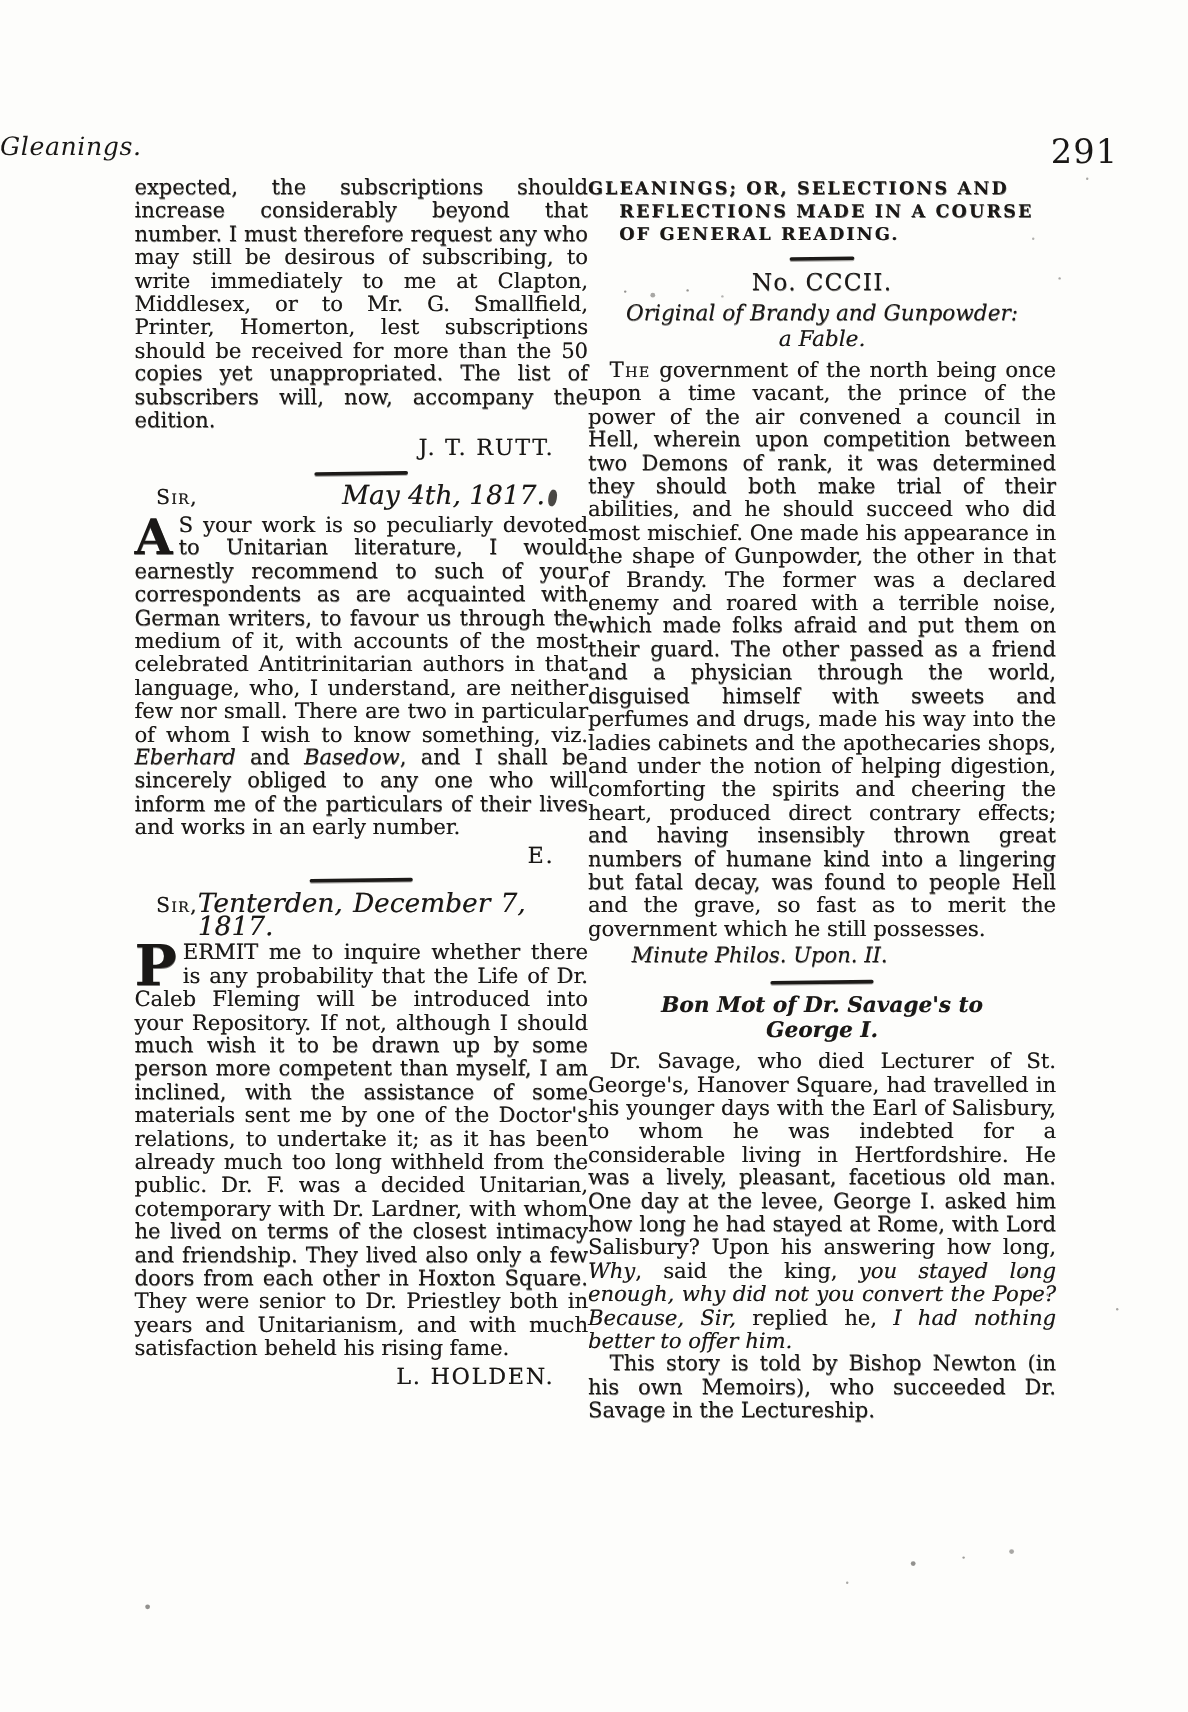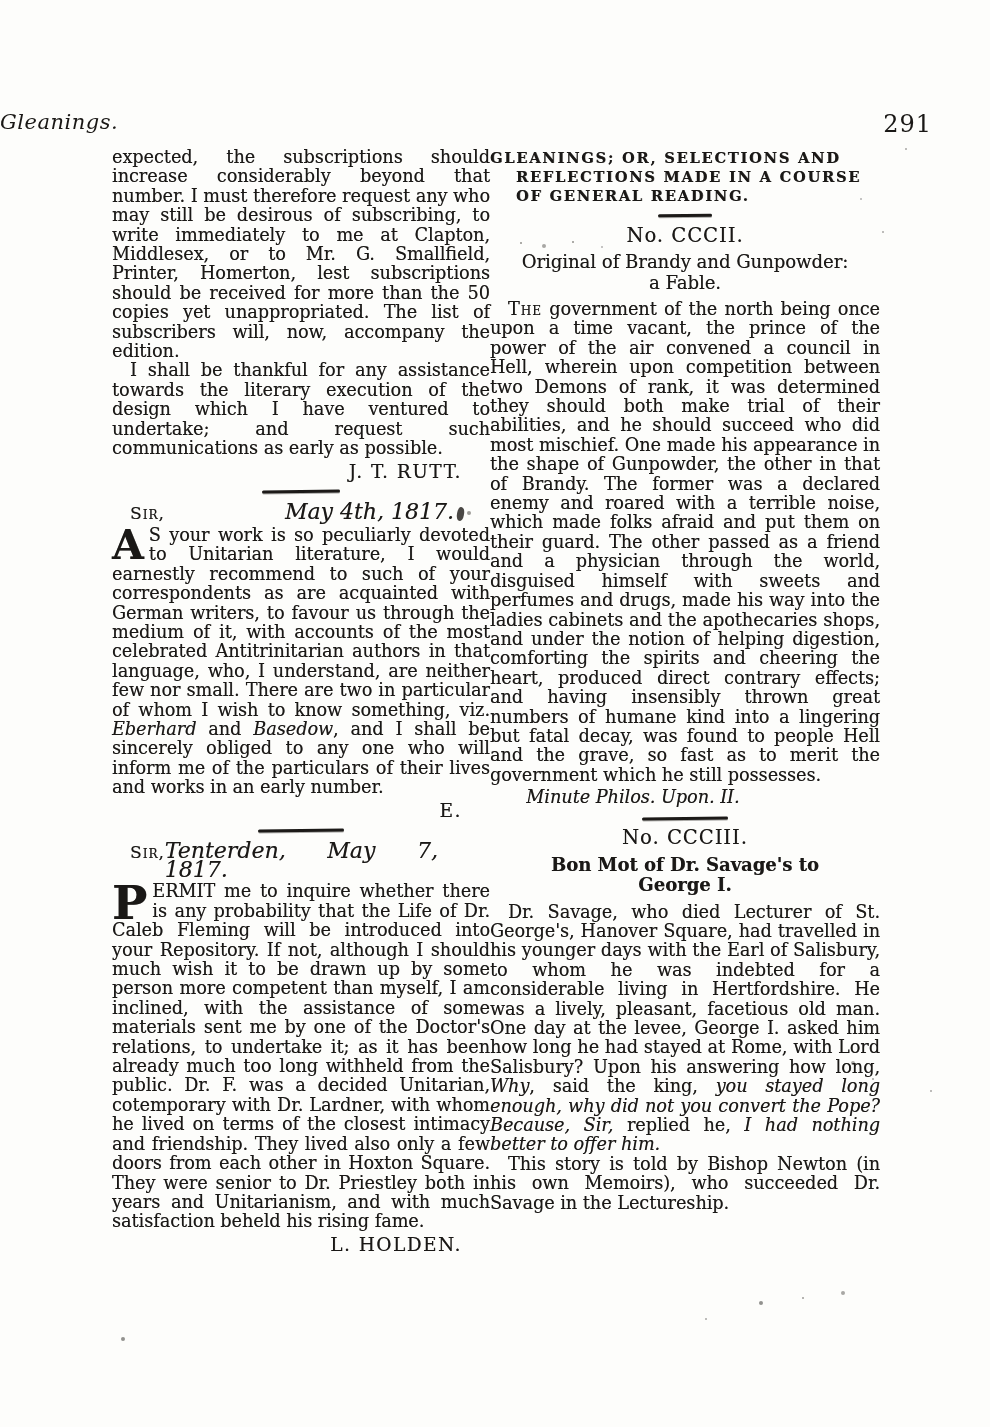--- a/index.html
+++ b/index.html
@@ -13,21 +13,21 @@
   }
   .page *{box-sizing:border-box;}
 
   
   .running-header{
     position:absolute;top:110px;left:0;right:0;
     text-align:left;font-style:italic;font-size:21px;letter-spacing:.5px;
   }
   .page-number{
     position:absolute;top:110px;right:58px;
-    font-size:24px;letter-spacing:1px;
+    font-size:28px;letter-spacing:1px;
   }
 
   
   .col{position:absolute;top:148px;font-size:17.6px;line-height:19.4px;text-align:justify;
        text-shadow:0.25px 0.25px 0.35px rgba(20,18,16,.55);}
   .col-left{left:112px;width:378px;}
   .col-right{left:490px;width:390px;}
 
   p.body{margin:0;}
   .indent{text-indent:18px;}
@@ -53,21 +53,21 @@
 
   
   .dropcap{float:left;font-size:41px;line-height:33px;padding:3px 5px 0 0;font-weight:bold;}
   .dropcap.tall{font-size:47px;line-height:35px;}
 
   
   .section-heading{font-weight:bold;font-size:14.6px;line-height:19px;letter-spacing:1.8px;
                    text-align:left;margin-bottom:2px;text-shadow:.4px .4px .4px rgba(20,18,16,.6);}
   .section-heading .hang{padding-left:26px;}
   .art-num{text-align:center;font-size:19.5px;letter-spacing:1px;margin:9px 0 7px;}
-  .art-title{text-align:center;font-size:18px;line-height:20.5px;margin-bottom:7px;}
+  .art-title{text-align:center;font-style:italic;font-size:18px;line-height:20.5px;margin-bottom:7px;}
   .art-title.bold{font-weight:bold;}
   .attribution{font-style:italic;font-size:17.6px;text-align:center;padding-right:104px;margin-top:3px;}
 
   
   .ink-smudge{display:inline-block;width:7px;height:14px;background:#2a2824;border-radius:45%;
               transform:rotate(9deg);opacity:.85;margin-left:3px;vertical-align:-2px;}
   .speckles{position:absolute;top:0;left:0;width:2px;height:2px;border-radius:50%;background:transparent;
     box-shadow:
       468px 512px 0 1px rgba(40,38,34,.45),
       905px 148px 0 0 rgba(40,38,34,.4),
@@ -94,39 +94,38 @@
 <div class="page">
 
   <div class="speckles"></div>
 
   <div class="running-header">Gleanings.</div>
   <div class="page-number">291</div>
 
   <div class="col col-left">
 
     <p class="body">expected, the subscriptions should increase considerably beyond that number. I must therefore request any who may still be desirous of subscribing, to write immediately to me at Clapton, Middlesex, or to Mr. G. Smallfield, Printer, Homerton, lest subscriptions should be received for more than the 50 copies yet unappropriated. The list of subscribers will, now, accompany the edition.</p>
-    <p class="body indent">I shall be thankful for any assistance towards the literary execution of the design which I have ventured to undertake; and request such communications as early as possible.</p>
     <div class="sig">J. T. RUTT.</div>
 
     <div class="sep w70"></div>
 
     <div class="letter-head">
       <span class="salutation sc">Sir,</span>
       <span class="dateline dl-m30"><span>May 4th, 1817.</span><span class="ink-smudge"></span></span>
     </div>
     <p class="body">
       <span class="dropcap">A</span><span>S your work is so peculiarly devoted to Unitarian literature, I would earnestly recommend to such of your correspondents as are acquainted with German writers, to favour us through the medium of it, with accounts of the most celebrated Antitrinitarian authors in that language, who, I understand, are neither few nor small. There are two in particular of whom I wish to know something, viz. </span><span class="it">Eberhard</span><span> and </span><span class="it">Basedow</span><span>, and I shall be sincerely obliged to any one who will inform me of the particulars of their lives and works in an early number.</span>
     </p>
     <div class="sig">E.</div>
 
     <div class="sep w85"></div>
 
     <div class="letter-head">
       <span class="salutation sc">Sir,</span>
-      <span class="dateline dl-m55">Tenterden, May 7, 1817.</span>
+      <span class="dateline dl-m55">Tenterden, December 7, 1817.</span>
     </div>
     <p class="body">
       <span class="dropcap tall">P</span><span>ERMIT me to inquire whether there is any probability that the Life of Dr. Caleb Fleming will be introduced into your Repository. If not, although I should much wish it to be drawn up by some person more competent than myself, I am inclined, with the assistance of some materials sent me by one of the Doctor's relations, to undertake it; as it has been already much too long withheld from the public. Dr. F. was a decided Unitarian, cotemporary with Dr. Lardner, with whom he lived on terms of the closest intimacy and friendship. They lived also only a few doors from each other in Hoxton Square. They were senior to Dr. Priestley both in years and Unitarianism, and with much satisfaction beheld his rising fame.</span>
     </p>
     <div class="sig">L. HOLDEN.</div>
 
   </div>
 
   <div class="col col-right">
 
@@ -143,21 +142,20 @@
       <div>Original of Brandy and Gunpowder:</div>
       <div>a Fable.</div>
     </div>
     <p class="body indent">
       <span class="sc">The</span><span> government of the north being once upon a time vacant, the prince of the power of the air convened a council in Hell, wherein upon competition between two Demons of rank, it was determined they should both make trial of their abilities, and he should succeed who did most mischief. One made his appearance in the shape of Gunpowder, the other in that of Brandy. The former was a declared enemy and roared with a terrible noise, which made folks afraid and put them on their guard. The other passed as a friend and a physician through the world, disguised himself with sweets and perfumes and drugs, made his way into the ladies cabinets and the apothecaries shops, and under the notion of helping digestion, comforting the spirits and cheering the heart, produced direct contrary effects; and having insensibly thrown great numbers of humane kind into a lingering but fatal decay, was found to people Hell and the grave, so fast as to merit the government which he still possesses.</span>
     </p>
     <div class="attribution">Minute Philos. Upon. II.</div>
 
     <div class="sep w85"></div>
 
-    <div class="art-num">No. CCCIII.</div>
     <div class="art-title bold">
       <div>Bon Mot of Dr. Savage's to</div>
       <div>George I.</div>
     </div>
     <p class="body indent">
       <span>Dr. Savage, who died Lecturer of St. George's, Hanover Square, had travelled in his younger days with the Earl of Salisbury, to whom he was indebted for a considerable living in Hertfordshire. He was a lively, pleasant, facetious old man. One day at the levee, George I. asked him how long he had stayed at Rome, with Lord Salisbury? Upon his answering how long, </span><span class="it">Why</span><span>, said the king, </span><span class="it">you stayed long enough, why did not you convert the Pope?</span><span> </span><span class="it">Because, Sir,</span><span> replied he, </span><span class="it">I had nothing better to offer him.</span>
     </p>
     <p class="body indent">This story is told by Bishop Newton (in his own Memoirs), who succeeded Dr. Savage in the Lectureship.</p>
 
   </div>

